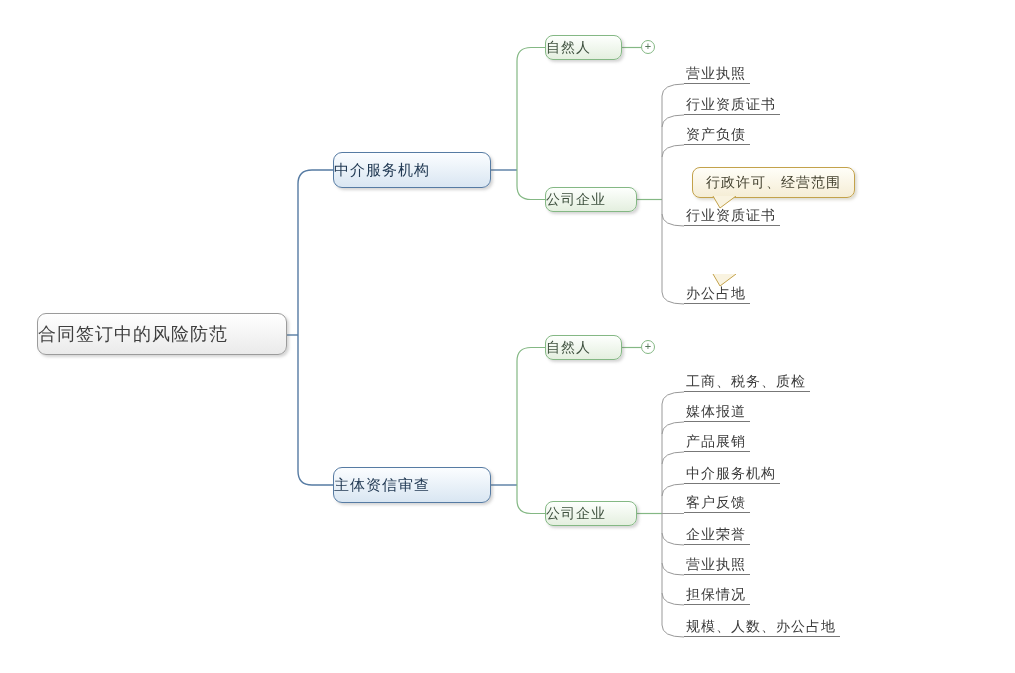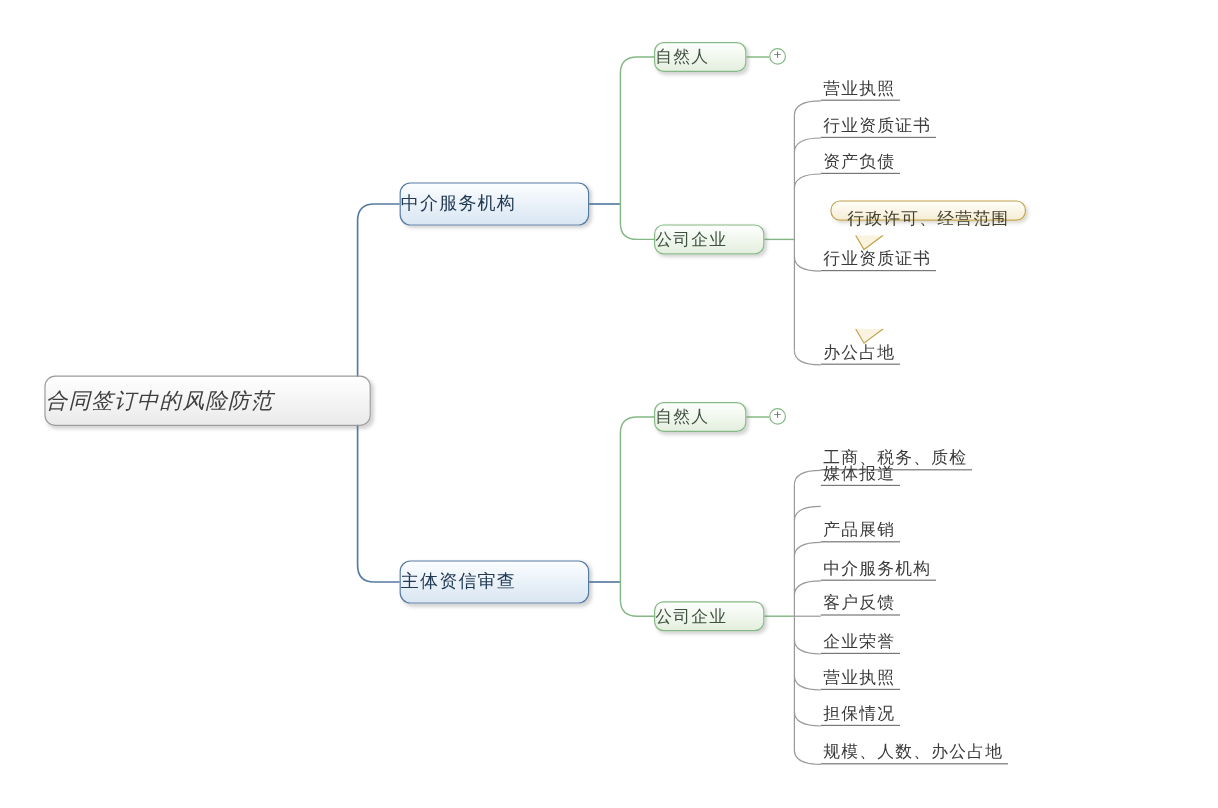--- a/index.html
+++ b/index.html
@@ -8,38 +8,37 @@
     font-family:"Liberation Sans",sans-serif;
   }
   .links{position:absolute;left:0;top:0;z-index:0;}
   .node{
     position:absolute;z-index:2;box-sizing:border-box;text-align:left;
     border-radius:9px;white-space:nowrap;
     box-shadow:2px 2px 3px rgba(100,100,100,0.28);
     letter-spacing:1px;
   }
   .root{
-    width:272px;height:42px;line-height:40px;font-size:18px;color:#3f3f3f;
+    width:250px;height:42px;line-height:40px;font-size:18px;color:#3f3f3f;
     border:1.5px solid #9b9b9b;
     background:linear-gradient(#ffffff,#eaeaea);
-    font-style:italic;
   }
   .blue{
     width:158px;height:36px;line-height:34px;font-size:15px;color:#223a54;
     border:1.5px solid #567ba3;
     background:linear-gradient(#fbfdff,#d9e6f2);
   }
   .green{
     height:25px;line-height:23px;font-size:14px;color:#3d4f3d;
     border:1px solid #84b884;border-radius:8px;
     background:linear-gradient(#fdfffd,#e4efdf);
   }
   .callout{
     position:absolute;z-index:2;box-sizing:border-box;white-space:nowrap;
-    height:17px;line-height:19px;padding:5px 13px;font-size:14px;color:#43412f;
+    height:31px;line-height:19px;padding:5px 13px;font-size:14px;color:#43412f;
     border:1px solid #c3a24b;border-radius:8px;letter-spacing:1px;
     background:linear-gradient(#fffef8,#f5edd5);
     box-shadow:2px 2px 3px rgba(120,110,70,0.25);
   }
   .tail{position:absolute;z-index:3;}
   .leaf{
     position:absolute;z-index:2;white-space:nowrap;
     font-size:14px;color:#3a3a3a;line-height:16px;letter-spacing:1px;
     padding:0 4px 2px 2px;border-bottom:1px solid #777;
   }
@@ -119,21 +118,21 @@
   <div class="callout" style="left:692px;top:167px">行政许可、经营范围</div>
   <svg class="tail" style="left:712px;top:196px" width="26" height="14" viewBox="0 0 26 14">
     <path d="M1,0 L8,12 L24,0" fill="#f9f3e0" stroke="#c3a24b" stroke-width="1"></path>
   </svg>
 
   <svg class="tail" style="left:712px;top:274px" width="26" height="14" viewBox="0 0 26 14">
     <path d="M1,0 L8,12 L24,0" fill="#f9f3e0" stroke="#c3a24b" stroke-width="1"></path>
   </svg>
 
   <div class="leaf" style="left:684px;top:373px">工商、税务、质检</div>
-  <div class="leaf" style="left:684px;top:386px">媒体报道</div>
+  <div class="leaf" style="left:684px;top:403px">媒体报道</div>
   <div class="leaf" style="left:684px;top:433px">产品展销</div>
   <div class="leaf" style="left:684px;top:465px">中介服务机构</div>
   <div class="leaf" style="left:684px;top:494px">客户反馈</div>
   <div class="leaf" style="left:684px;top:526px">企业荣誉</div>
   <div class="leaf" style="left:684px;top:556px">营业执照</div>
   <div class="leaf" style="left:684px;top:586px">担保情况</div>
   <div class="leaf" style="left:684px;top:618px">规模、人数、办公占地</div>
 
 </div>
 

